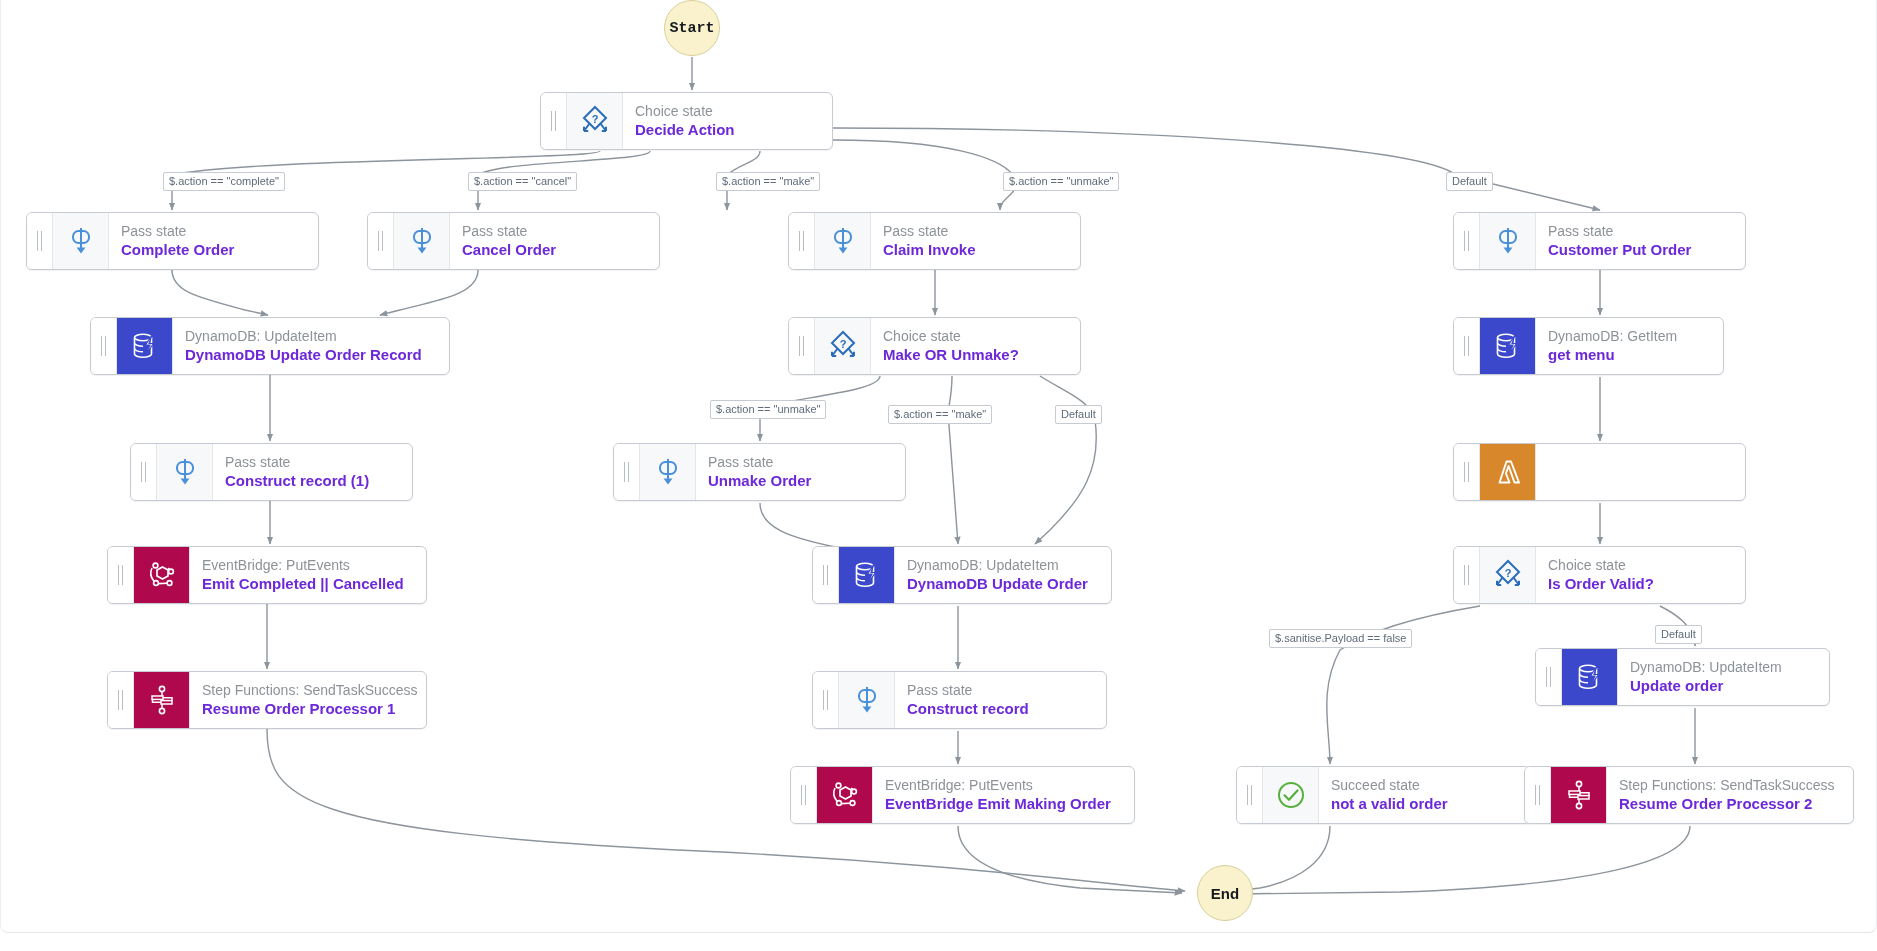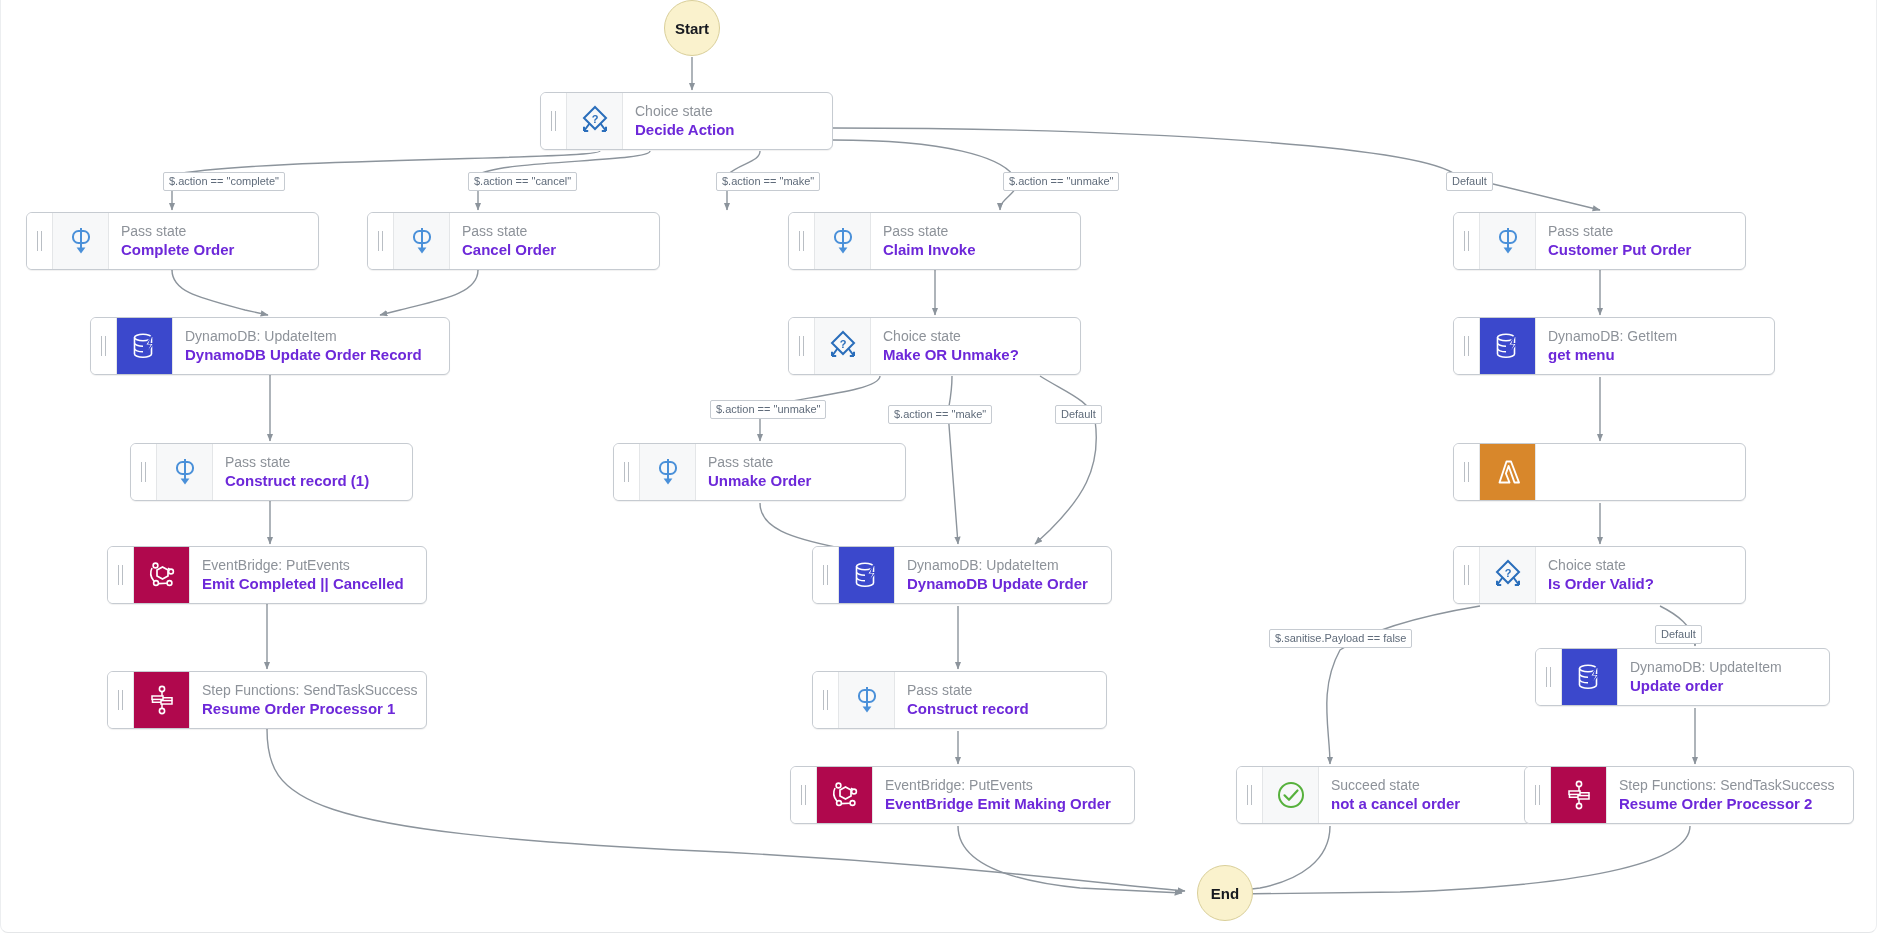--- a/index.html
+++ b/index.html
@@ -166,21 +166,21 @@
       <path d="M1660,606 C1680,616 1690,626 1695,640 L1695,646"></path>
 
       <path d="M1695,708 L1695,764"></path>
 
       <path d="M1330,826 C1330,860 1300,880 1260,888 L1235,891"></path>
 
       <path d="M1690,826 C1690,860 1600,885 1400,892 L1235,894"></path>
     </g>
   </svg>
 
-  <div class="terminal" id="node-start" style="left:664px; top:0px;">
+  <div class="terminal" id="node-start" style="left:664px; top:0px;font-family:Liberation Mono, monospace;">
     <span>Start</span>
   </div>
 
   <div class="terminal" id="node-end" style="left:1197px; top:865px;">
     <span>End</span>
   </div>
 
   <div id="node-layer">
       <div class="node" id="node-decide-action" style="left: 540px; top: 92px; width: 293px;">
         <div class="grip">
@@ -292,21 +292,21 @@
             <path d="M11.5 19.5 L6 27 M22.5 19.5 L28 27" stroke="#2a6ebb" stroke-width="2" fill="none"></path>
             <path d="M6 27 L6 22.8 M6 27 L10.2 27" stroke="#2a6ebb" stroke-width="2" fill="none"></path>
             <path d="M28 27 L28 22.8 M28 27 L23.8 27" stroke="#2a6ebb" stroke-width="2" fill="none"></path>
           </svg>
         </div>
         <div class="labels">
           <div class="kind">Choice state</div>
           <div class="title">Make OR Unmake?</div>
         </div>
       </div>
-      <div class="node" id="node-get-menu" style="left: 1453px; top: 317px; width: 322px;">
+      <div class="node" id="node-get-menu" style="left: 1453px; top: 317px; width: 271px;">
         <div class="grip">
           <i></i>
         </div>
         <div class="iconbox" style="background: rgb(59, 72, 204);">
           <svg width="32" height="32" viewBox="0 0 32 32">
             <ellipse cx="14" cy="7.5" rx="8.5" ry="3.2" fill="none" stroke="#fff" stroke-width="1.6"></ellipse>
             <path d="M5.5 7.5 L5.5 24 C5.5 25.8 9.3 27.2 14 27.2 C18.7 27.2 22.5 25.8 22.5 24 L22.5 7.5" fill="none" stroke="#fff" stroke-width="1.6"></path>
             <path d="M5.5 13 C5.5 14.8 9.3 16.2 14 16.2 M5.5 18.6 C5.5 20.4 9.3 21.8 14 21.8" fill="none" stroke="#fff" stroke-width="1.4"></path>
             <path d="M23 5 L16.5 15 L21 15 L15.5 26 L24.5 13.5 L20 13.5 Z" fill="#fff" stroke="#3b48cc" stroke-width="1.2"></path>
           </svg>
@@ -487,21 +487,21 @@
           <i></i>
         </div>
         <div class="iconbox plain">
           <svg width="34" height="34" viewBox="0 0 34 34">
             <circle cx="17" cy="17" r="12" fill="none" stroke="#56b13c" stroke-width="2"></circle>
             <path d="M10.5 17.3 L15 21.8 L23.5 12.5" fill="none" stroke="#56b13c" stroke-width="2.2" stroke-linecap="round" stroke-linejoin="round"></path>
           </svg>
         </div>
         <div class="labels">
           <div class="kind">Succeed state</div>
-          <div class="title">not a cancel order</div>
+          <div class="title">not a valid order</div>
         </div>
       </div>
       <div class="node" id="node-resume-order-processor-2" style="left: 1524px; top: 766px; width: 330px;">
         <div class="grip">
           <i></i>
         </div>
         <div class="iconbox" style="background: rgb(176, 8, 77);">
           <svg width="32" height="32" viewBox="0 0 32 32">
             <circle cx="16" cy="5" r="2.6" fill="none" stroke="#fff" stroke-width="1.6"></circle>
             <circle cx="16" cy="27" r="2.6" fill="none" stroke="#fff" stroke-width="1.6"></circle>

